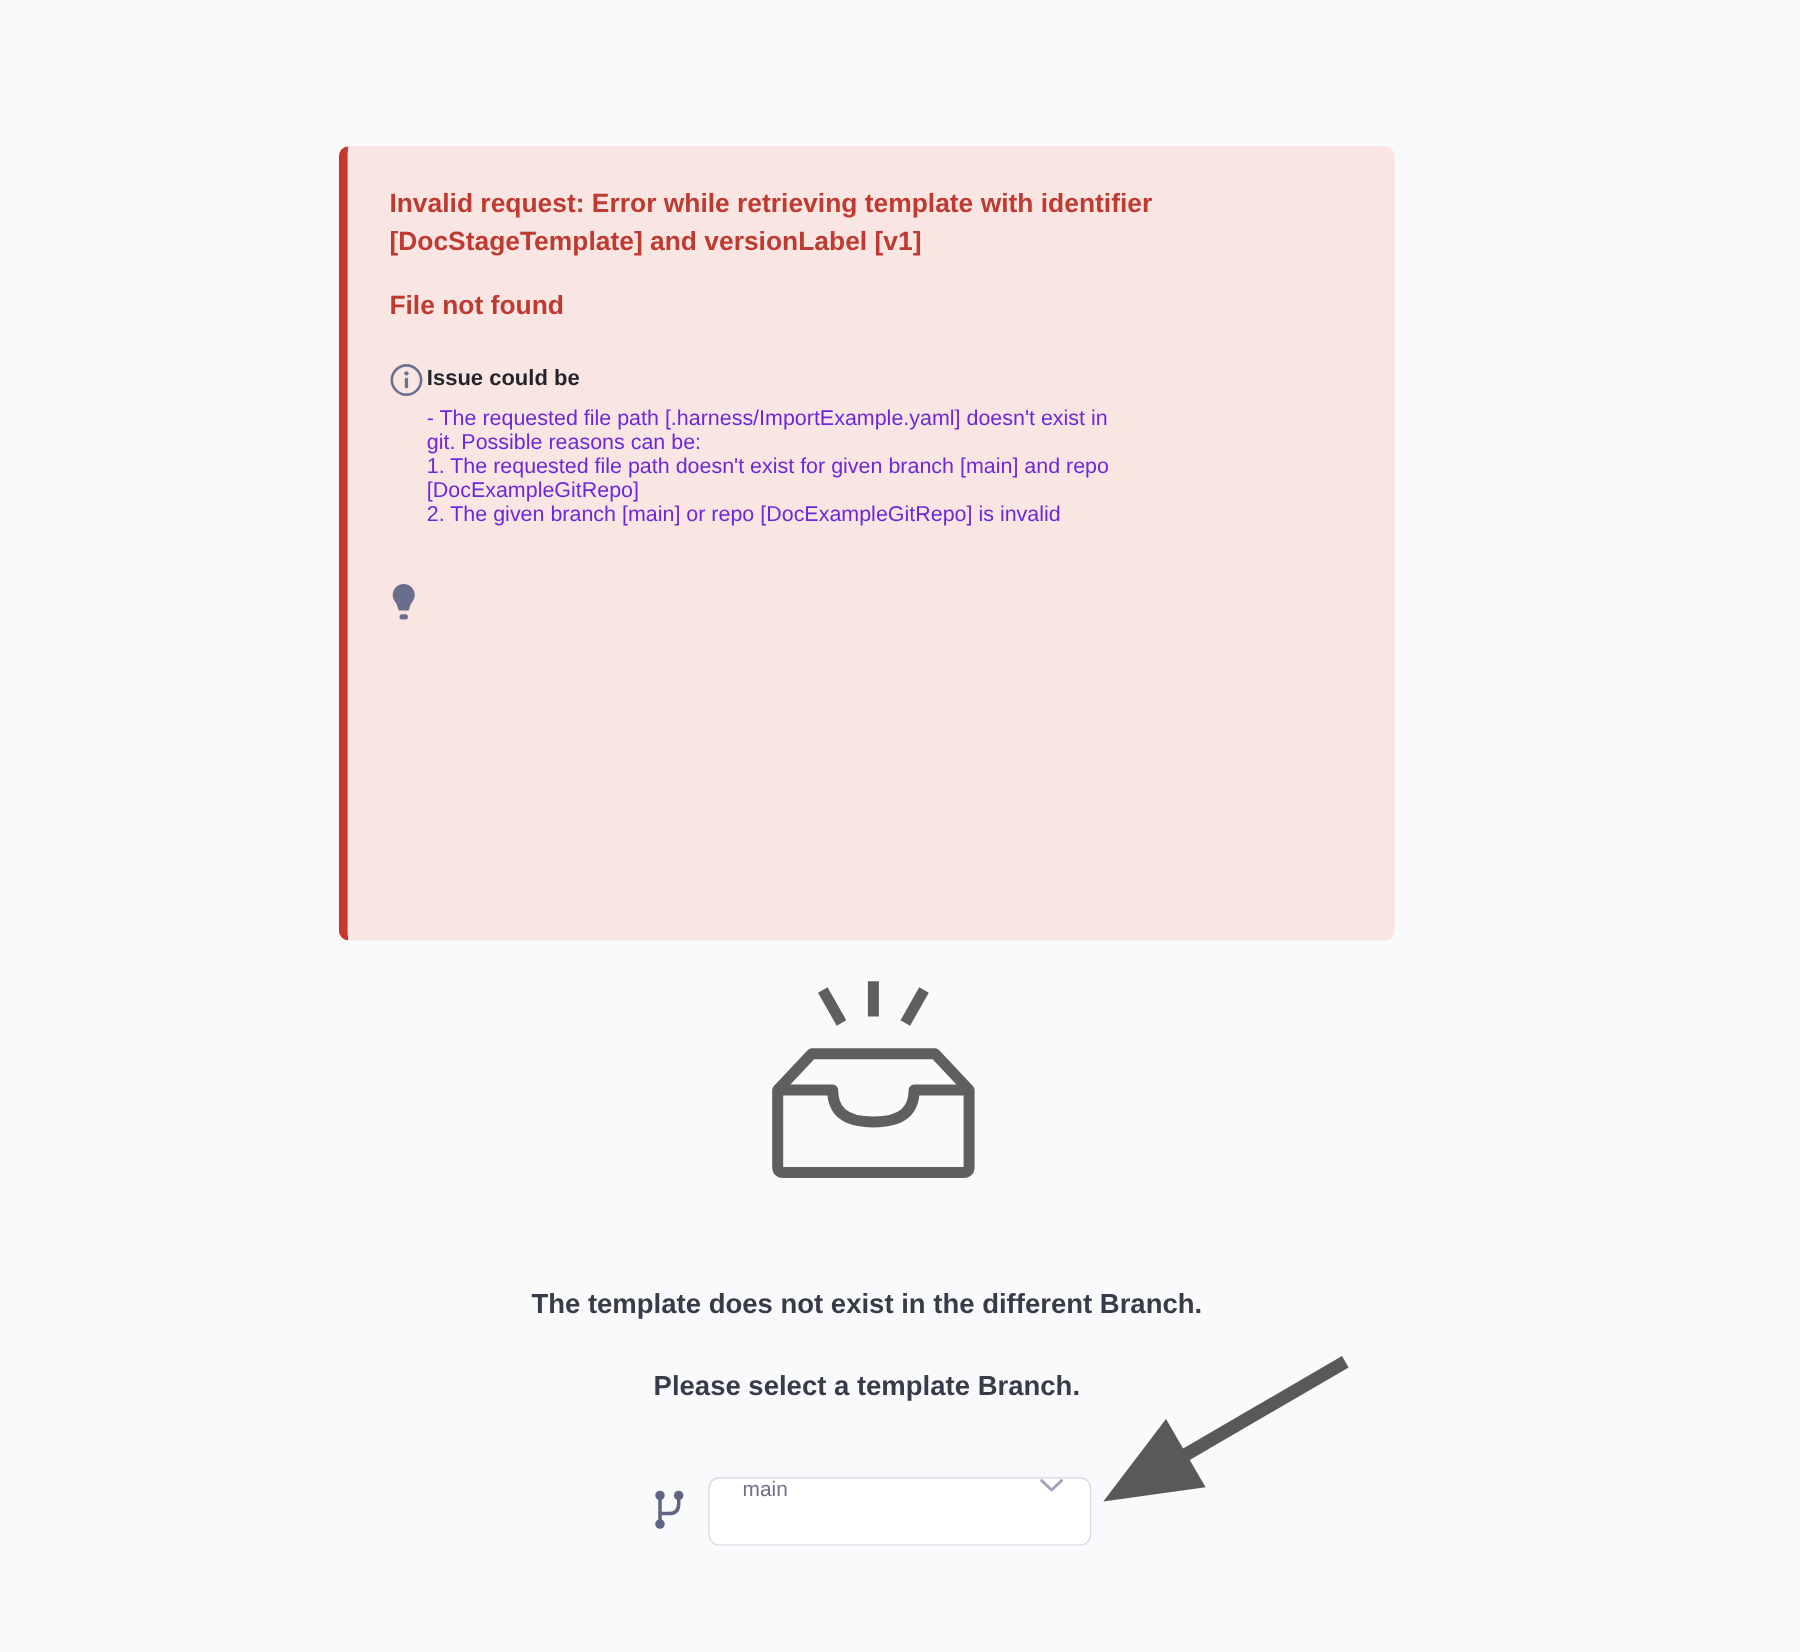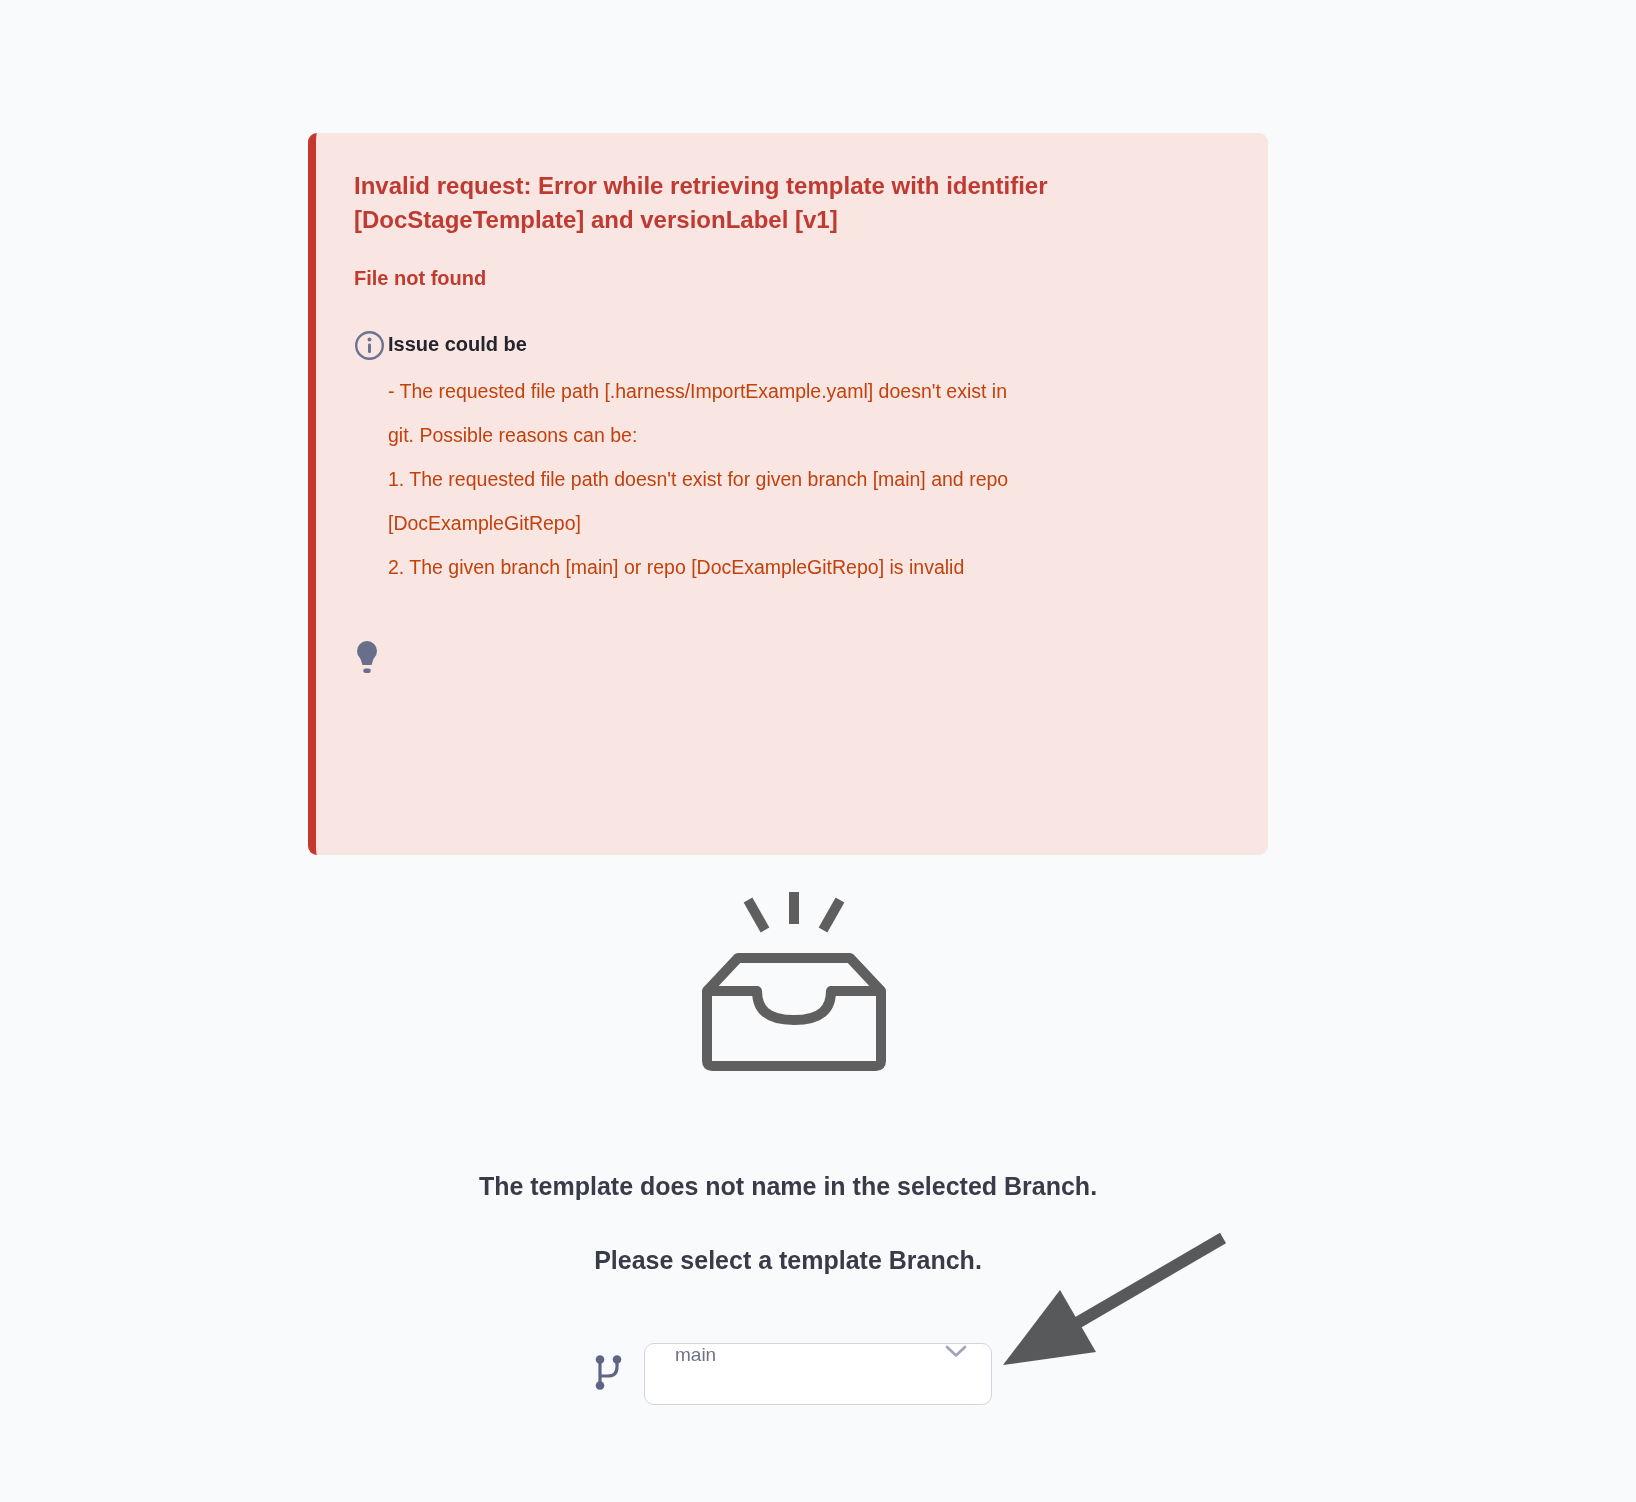--- a/index.html
+++ b/index.html
@@ -18,32 +18,32 @@
     border-radius:9px;
     padding:36px 50px 40px 38px;
   }
   .panel-title {
     margin:0 0 26px 0;
     color:#bf3a30; font-size:24px; line-height:34px; font-weight:bold;
     white-space:pre-line;
   }
   .panel-subtitle {
     margin:4px 0 36px 0;
-    color:#bf3a30; font-size:20px; line-height:30px; font-weight:bold;
+    color:#bf3a30; font-size:24px; line-height:30px; font-weight:bold;
   }
   .panel-section { display:flex; gap:2px; }
   .panel-section.issue { margin-bottom:50px; }
   .section-icon-col { width:32px; flex:none; padding-top:1px; }
   .section-heading {
     margin:0 0 10px 0;
     color:#23242c; font-size:20px; line-height:30px; font-weight:bold;
   }
   .section-body {
     margin:0;
-    color:#c2410c; font-size:19.5px; line-height:44px;
+    color:#6d28d9; font-size:19.5px; line-height:22px;
     white-space:pre-line;
   }
 
   
   .inbox-icon-wrap { position:absolute; left:694px; top:890px; width:200px; height:186px; }
   .empty-msg {
     position:absolute; left:308px; width:960px; text-align:center;
     color:#3a3b49; font-size:25px; font-weight:bold; margin:0;
   }
   .empty-msg.line1 { top:1172px; }
@@ -113,21 +113,21 @@
     <line x1="54" y1="10" x2="71" y2="40"></line>
     <line x1="100" y1="2" x2="100" y2="34"></line>
     <line x1="146" y1="10" x2="129" y2="40"></line>
 
     <path d="M13,101 L44,68 L156,68 L187,101"></path>
 
     <path d="M13,101 L13,171 Q13,176 18,176 L182,176 Q187,176 187,171 L187,101 L137,101 C137,118 128,130 100,130 C72,130 63,118 63,101 Z"></path>
   </svg>
 </div>
 
-<p class="empty-msg line1">The template does not name in the selected Branch.</p>
+<p class="empty-msg line1">The template does not exist in the different Branch.</p>
 <p class="empty-msg line2">Please select a template Branch.</p>
 
 <div class="select-row">
   <span>
     <svg width="30" height="40" viewBox="0 0 30 40" fill="none">
       <path d="M6,11 L6,30" stroke="#5f6584" stroke-width="3.2"></path>
       <path d="M6,24 L14,24 Q23,24 23,15 L23,11" stroke="#5f6584" stroke-width="3.2"></path>
       <circle cx="6" cy="7.5" r="4.3" fill="#5f6584"></circle>
       <circle cx="23" cy="7.5" r="4.3" fill="#5f6584"></circle>
       <circle cx="6" cy="33.5" r="4.3" fill="#5f6584"></circle>

